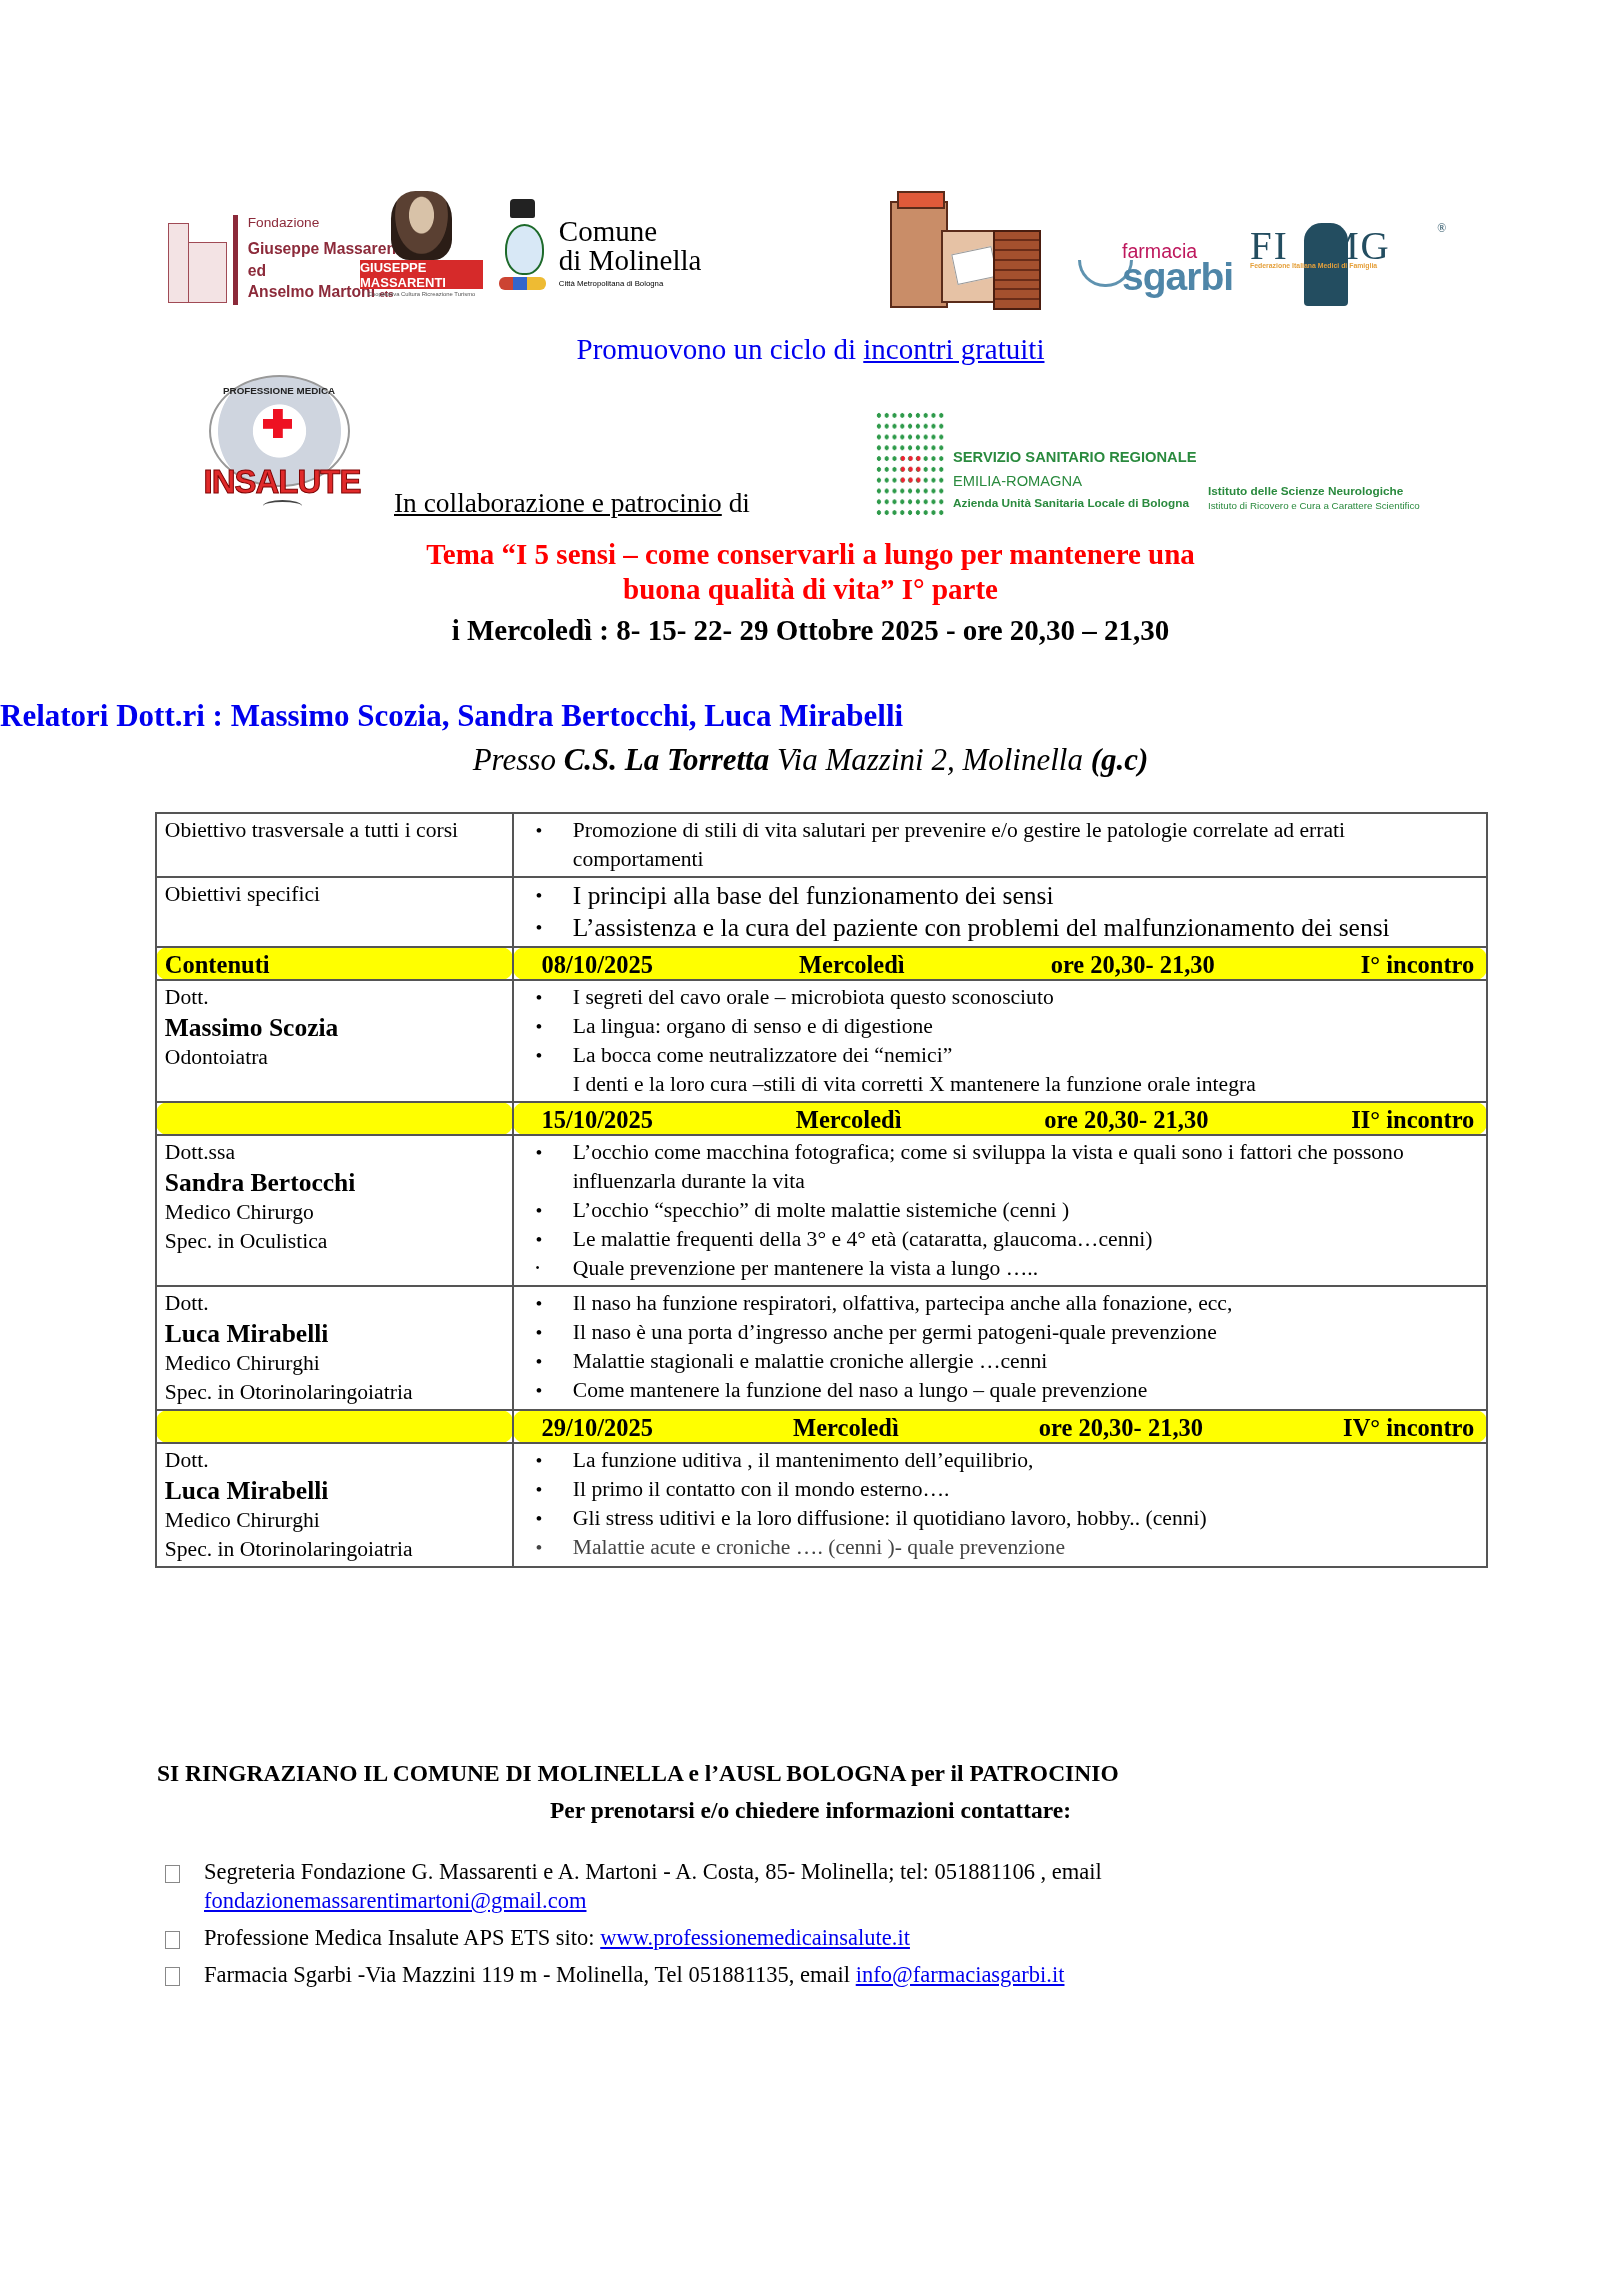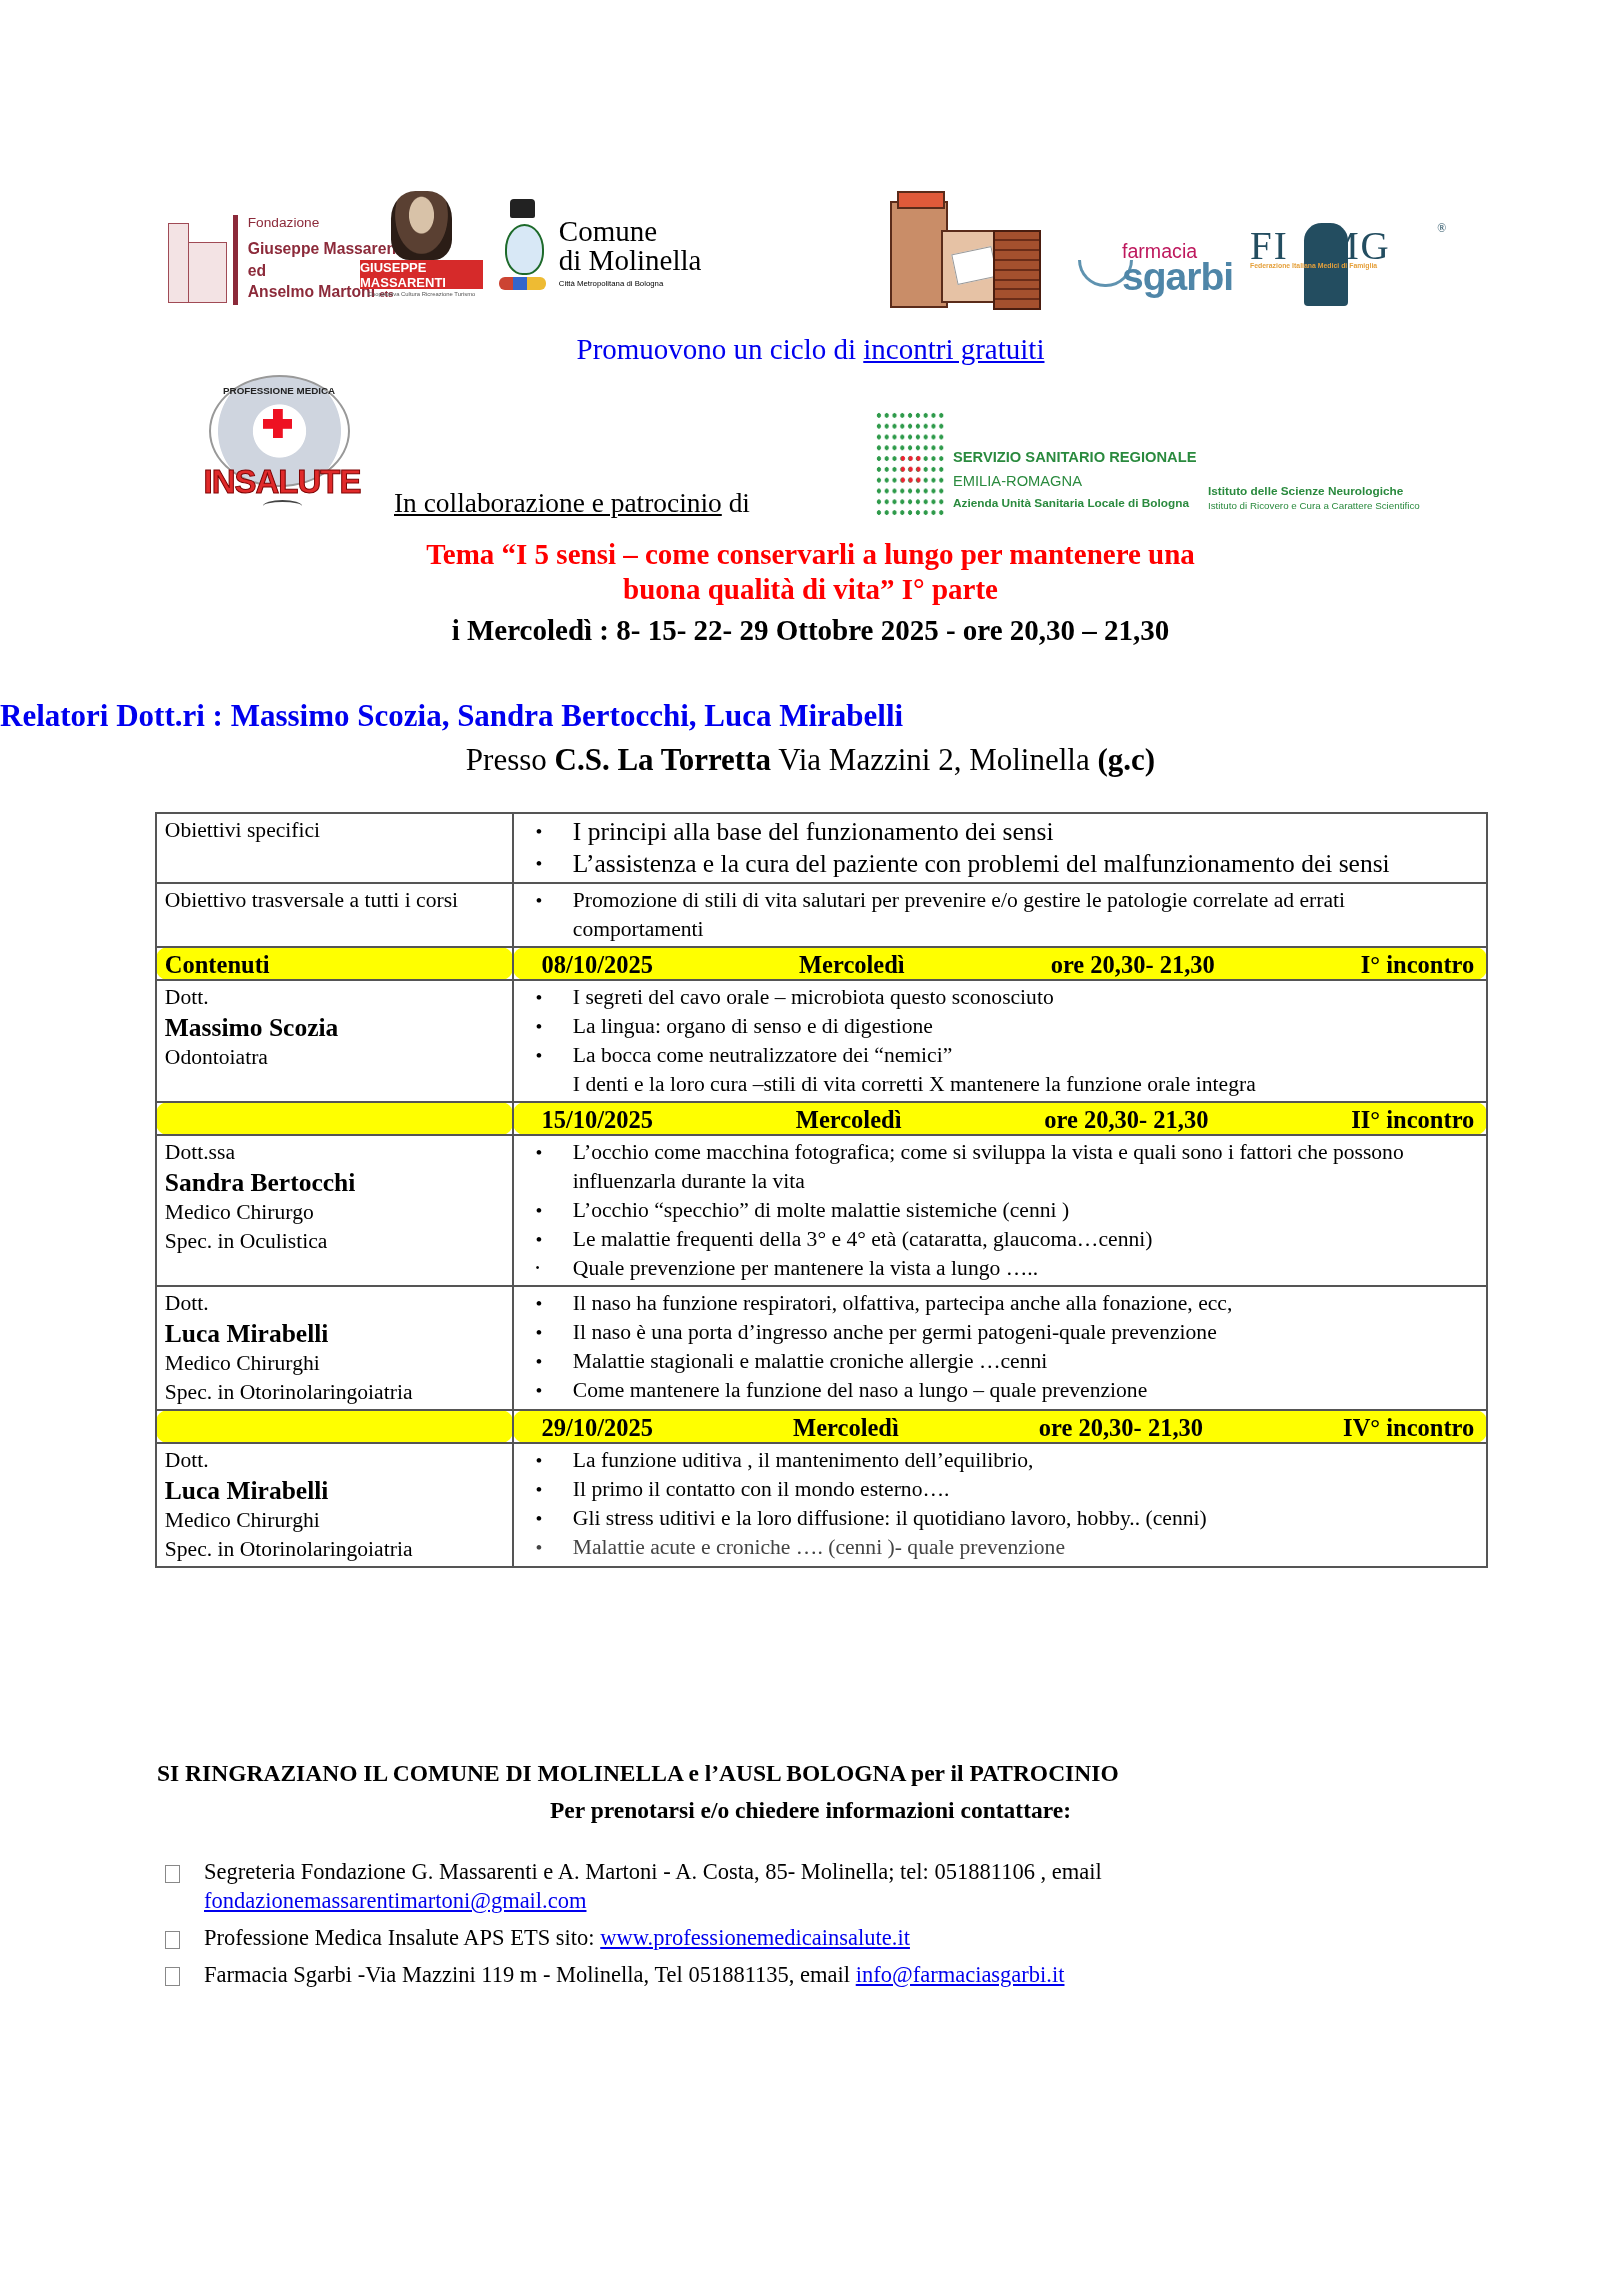--- a/index.html
+++ b/index.html
@@ -74,21 +74,21 @@
   .logo-ssr .t3 { top: 86px; font-size: 11.8px; }
   .logo-ssr .t4 { position: absolute; left: 333px; top: 74px; font-family: "Liberation Sans", sans-serif; color: #2a8a3e; font-size: 11.8px; font-weight: bold; }
   .logo-ssr .t5 { position: absolute; left: 333px; top: 90px; font-family: "Liberation Sans", sans-serif; color: #2a8a3e; font-size: 9.8px; }
 
   .tema { position: absolute; left: 0; width: 1621px; text-align: center; font-weight: bold; color: #ff0000; font-size: 29px; line-height: 35px; }
   .tema1 { top: 537px; }
   .tema2 { top: 572px; }
   .dates { position: absolute; left: 0; width: 1621px; text-align: center; top: 614px; font-weight: bold; font-size: 29px; }
 
   .relatori { position: absolute; left: 0; width: 1621px; text-align: left; top: 698px; font-weight: bold; color: #0000ee; font-size: 31px; }
-  .presso { position: absolute; left: 0; width: 1621px; text-align: center; top: 742px; font-size: 31px; }
+  .presso { position: absolute; left: 0; width: 1621px; text-align: center; top: 742px; font-size: 31px; font-style: italic; }
 
   
   .tbl { position: absolute; left: 155px; top: 812px; width: 1333px; border-collapse: collapse; table-layout: fixed; }
   .tbl td { border: 2px solid #555; vertical-align: top; padding: 2px 7.8px; font-size: 21.6px; line-height: 29px; }
   .tbl col.c1 { width: 357px; }
   .tbl td.left { font-size: 21.6px; line-height: 29px; }
   .tbl td.left .name { font-weight: bold; font-size: 25.5px; line-height: 31px; }
   .tbl tr.yellow td { background: #ffff00; font-weight: bold; font-size: 24.5px; line-height: 29px; padding-top: 2px; padding-bottom: 0; border-radius: 12px; }
   .tbl .hdr { display: flex; justify-content: space-between; padding: 0 3.9px 0 19.6px; }
   .tbl ul { list-style: none; margin: 0; padding: 0; }
@@ -203,35 +203,35 @@
 </div>
 
 <table class="tbl">
   <colgroup>
       <col class="c1">
       <col>
     </colgroup>
 
   <tbody>
       <tr>
+    <td class="left">Obiettivo trasversale a tutti i corsi</td>
+    <td>
+      <ul class="mid">
+            <li class="bullet">Promozione di stili di vita salutari per prevenire e/o gestire le patologie correlate ad errati comportamenti</li>
+          </ul>
+    </td>
+  </tr>
+
+  <tr>
     <td class="left">Obiettivi specifici</td>
     <td>
       <ul class="big">
         <li class="bullet">I principi alla base del funzionamento dei sensi</li>
         <li class="bullet">L’assistenza e la cura del paziente con problemi del malfunzionamento dei sensi</li>
       </ul>
-    </td>
-  </tr>
-
-  <tr>
-    <td class="left">Obiettivo trasversale a tutti i corsi</td>
-    <td>
-      <ul class="mid">
-            <li class="bullet">Promozione di stili di vita salutari per prevenire e/o gestire le patologie correlate ad errati comportamenti</li>
-          </ul>
     </td>
   </tr>
 
   <tr class="yellow">
     <td>Contenuti</td>
     <td>
       <div class="hdr">
         <span>08/10/2025</span>
         <span>Mercoledì</span>
         <span>ore 20,30- 21,30</span>

